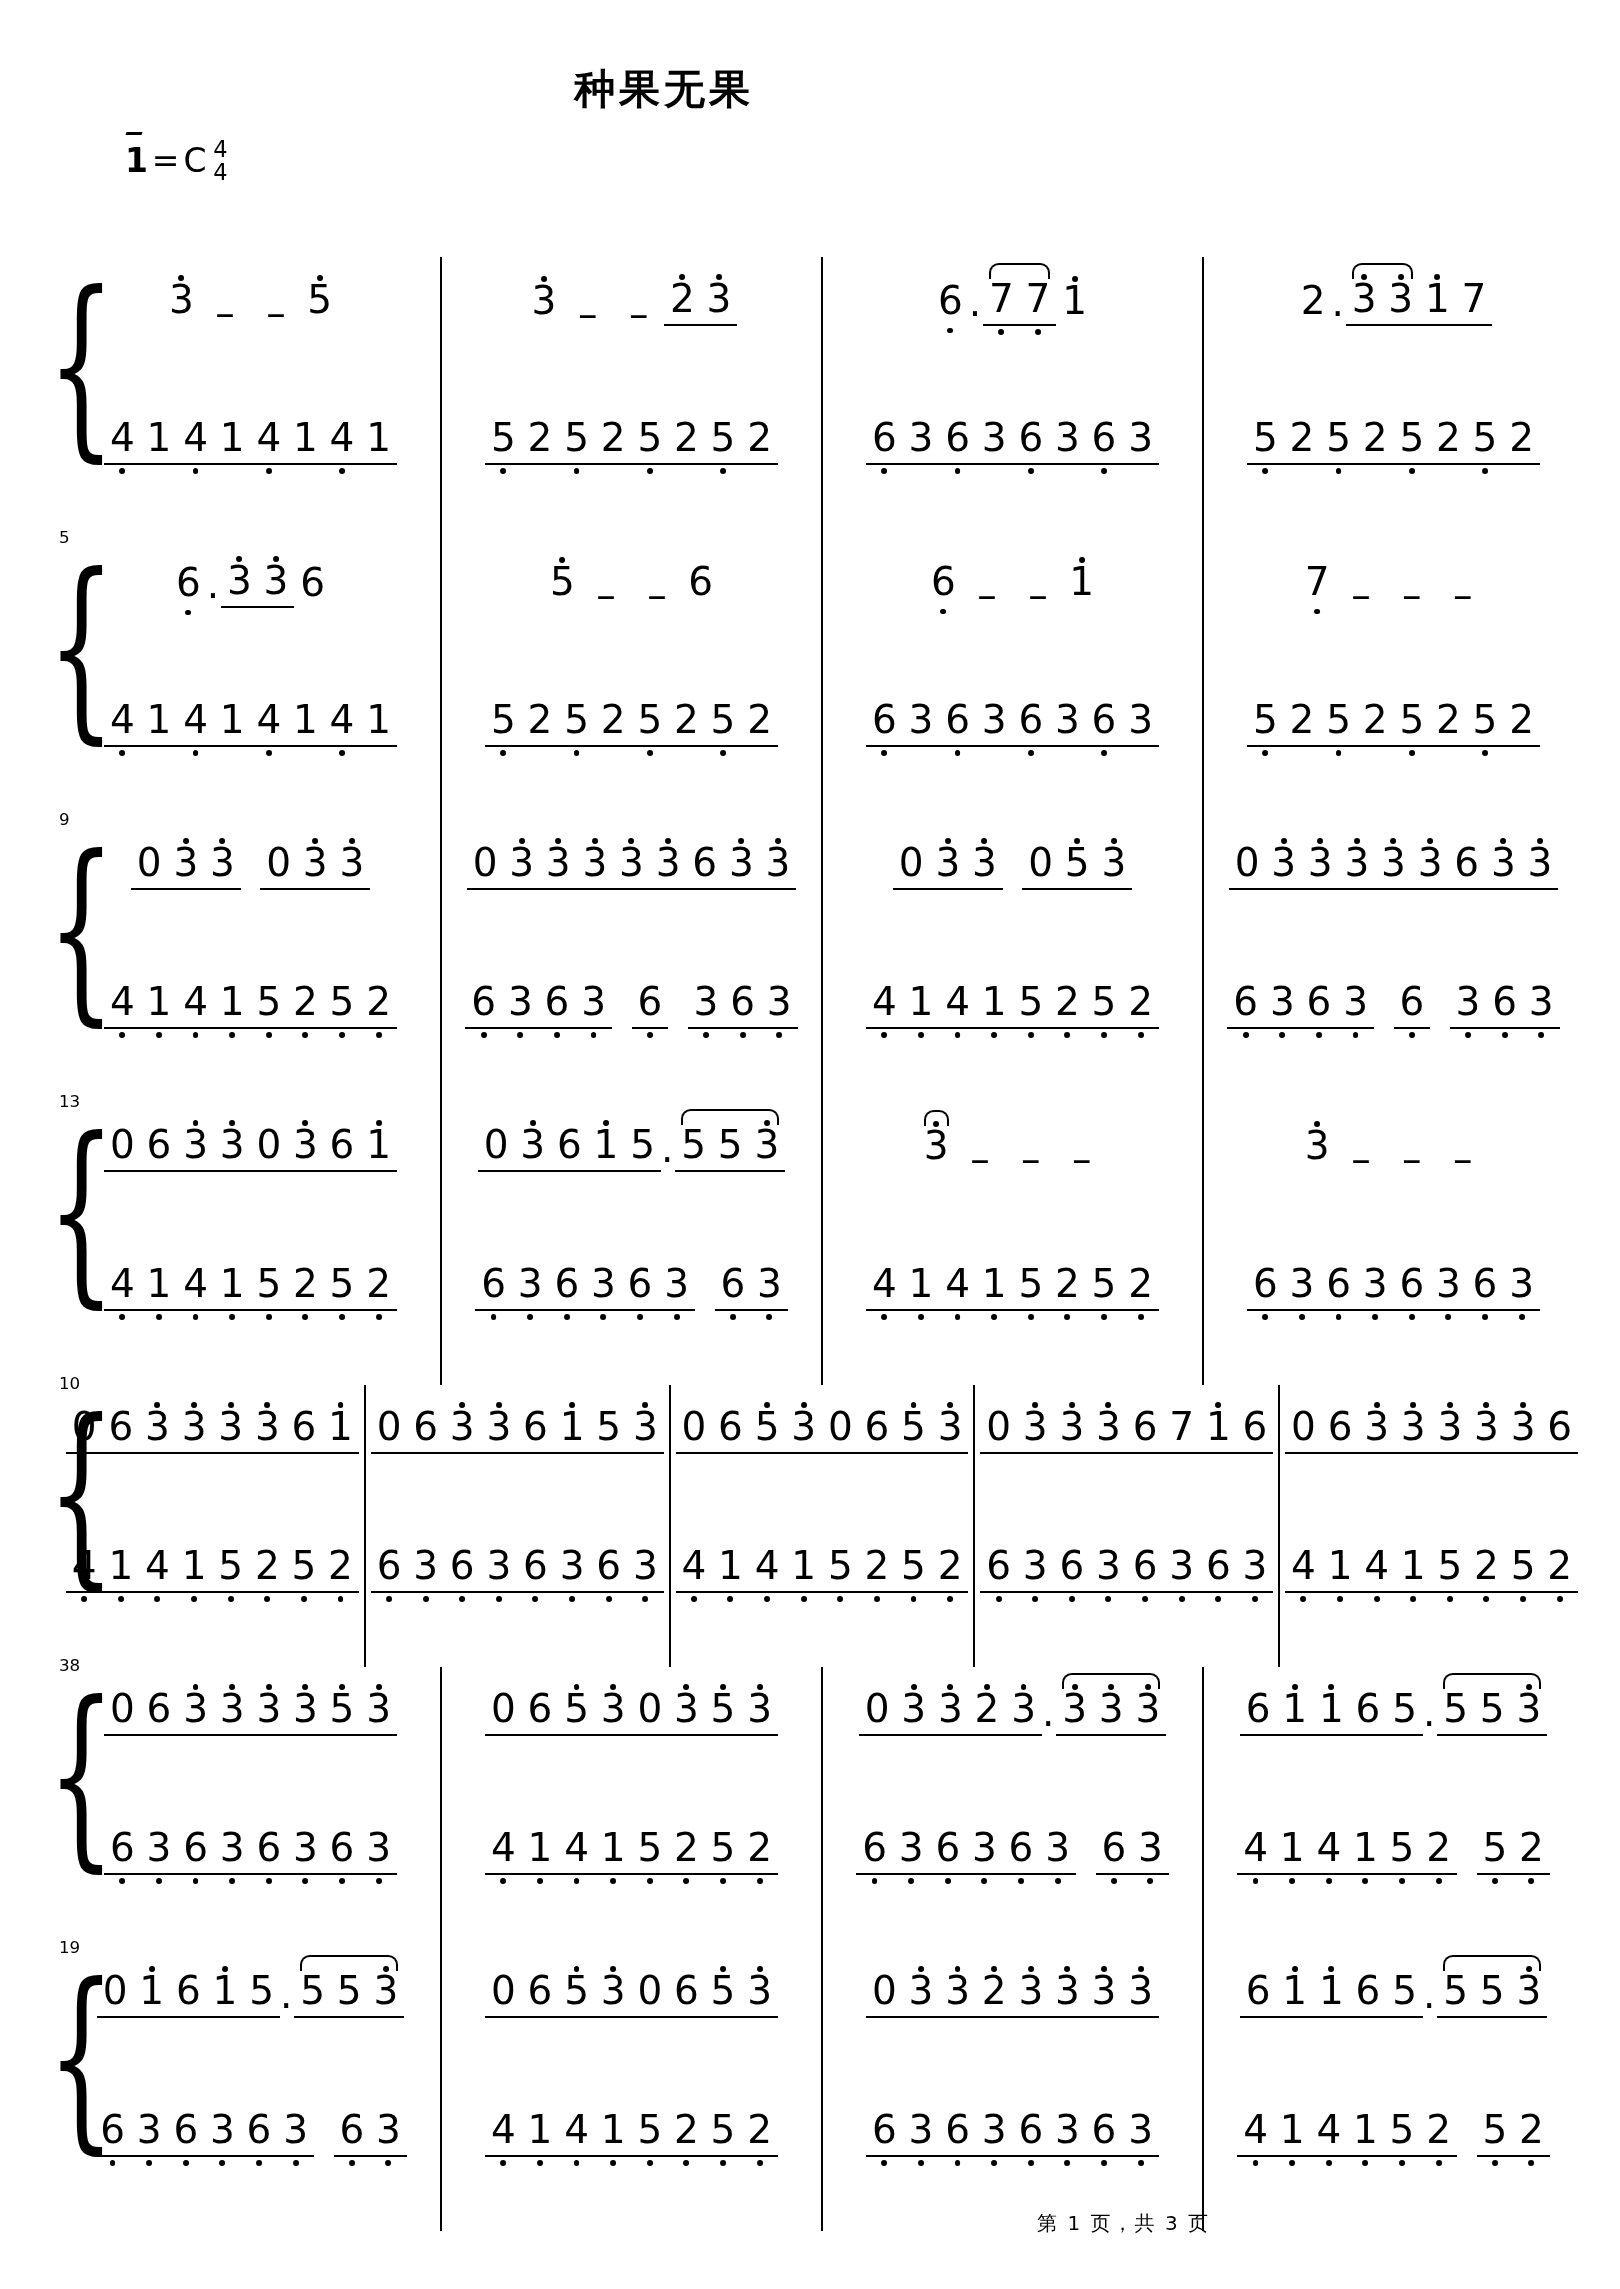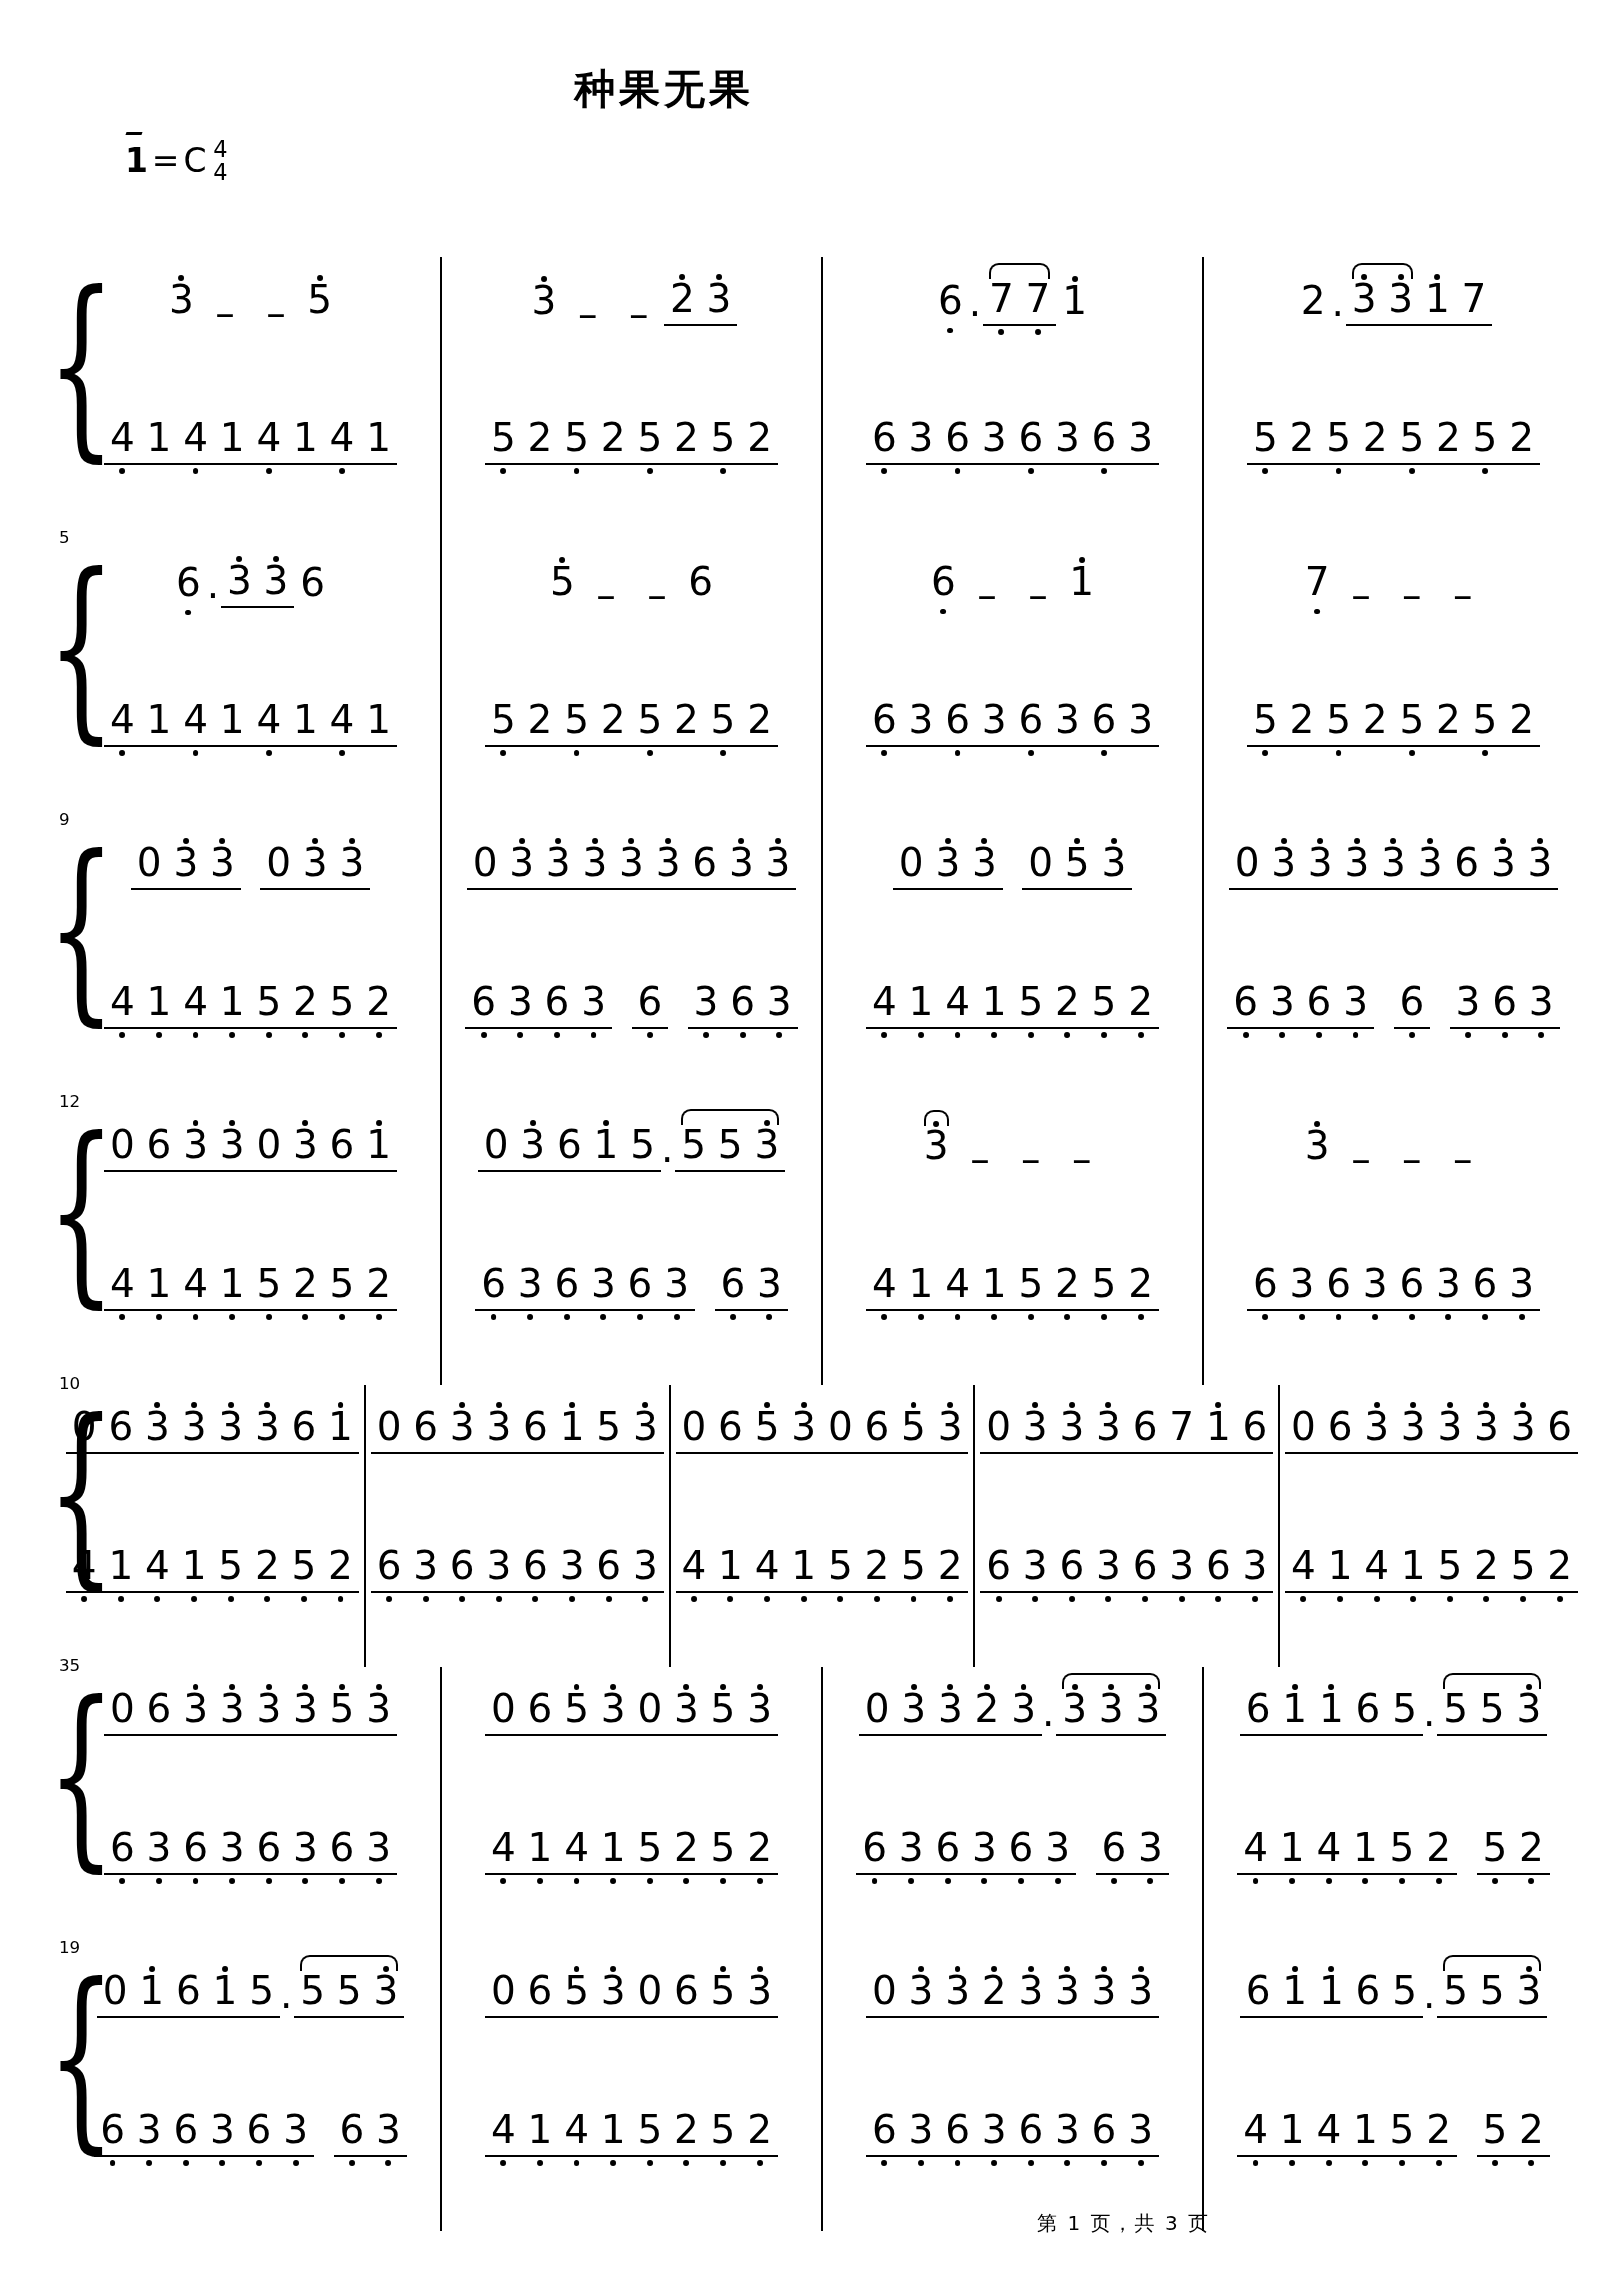--- a/index.html
+++ b/index.html
@@ -630,21 +630,21 @@
                     <span class="n dn">3</span>
                   </span>
                 </div>
               </div>
             </div>
           </div>
         </div>
       </div>
       <div class="system">
         <div class="brace">{</div>
-        <div class="meas-number">12</div>
+        <div class="meas-number">13</div>
         <div class="staff">
           <div class="measures">
             <div class="measure">
               <div class="row-top">
                 <div class="notes">
                   <span class="grp beamed">
                     <span class="n">0</span>
                     <span class="n">6</span>
                     <span class="n up">3</span>
                     <span class="n up">3</span>
@@ -908,21 +908,21 @@
                     <span class="n dn">2</span>
                   </span>
                 </div>
               </div>
             </div>
           </div>
         </div>
       </div>
       <div class="system">
         <div class="brace">{</div>
-        <div class="meas-number">35</div>
+        <div class="meas-number">38</div>
         <div class="staff">
           <div class="measures">
             <div class="measure">
               <div class="row-top">
                 <div class="notes">
                   <span class="grp beamed">
                     <span class="n">0</span>
                     <span class="n">6</span>
                     <span class="n up">3</span>
                     <span class="n up">3</span>

